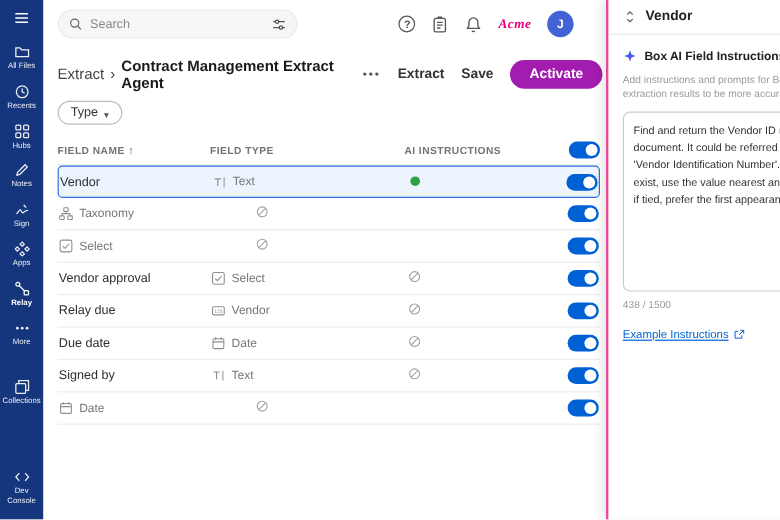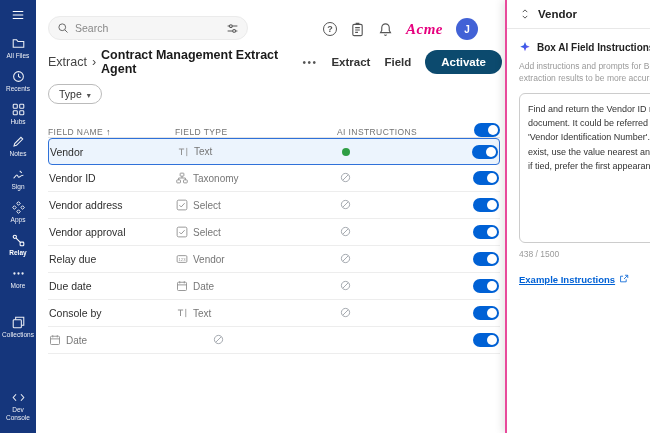--- a/index.html
+++ b/index.html
@@ -18,59 +18,59 @@
   .sb-item .sb-icon{width:13px;height:13px}
   .sb-item .sb-icon svg{width:13px;height:13px;display:block}
   .sb-label{font-size:6.5px;line-height:1.2;text-align:center;max-width:34px}
   .sb-item.bold .sb-label{font-weight:700}
   .sb-item.bold{opacity:1}
   .sb-item.gap{margin-top:22px}
   .sb-item.pin{margin-top:auto}
 
   
   .main{position:absolute;left:36px;top:0;width:614px;height:100%;background:#fff}
-  .topbar{display:flex;align-items:flex-end;height:40px;padding:0 10px 0 12px;width:452px}
+  .topbar{display:flex;align-items:center;height:40px;padding:0 10px 0 12px;width:452px}
   .search-pill{display:flex;align-items:center;gap:6px;width:200px;height:24px;background:#f6f6f6;
     border:1px solid #ebebeb;border-radius:12px;padding:0 8px;color:#777}
   .search-pill .sicon{width:12px;height:12px;color:#666}
   .search-pill .sicon svg{width:12px;height:12px;display:block}
   .search-input{border:none;outline:none;background:transparent;flex:1;font-size:10.5px;color:#333;min-width:0}
   .search-input::placeholder{color:#888}
   .sliders{width:13px;height:13px;color:#555;cursor:pointer}
   .sliders svg{width:13px;height:13px;display:block}
   .topbar-right{display:flex;align-items:center;gap:13px;margin-left:auto}
   .icon-btn{width:15px;height:15px;color:#555;cursor:pointer}
   .icon-btn svg{width:15px;height:15px;display:block}
   .help-circle{width:14px;height:14px;border:1.2px solid #555;border-radius:50%;font-size:9px;
     display:flex;align-items:center;justify-content:center;color:#555;font-weight:700;cursor:pointer}
-  .brand{font-family:"Liberation Serif",serif;font-style:italic;font-weight:700;font-size:15px;
+  .brand{font-family:"Liberation Serif",serif;font-style:italic;font-weight:700;font-size:11px;
     color:#e6007e;letter-spacing:.5px;cursor:pointer}
   .avatar{width:22px;height:22px;border-radius:50%;background:#4262d6;color:#fff;font-size:10px;
     font-weight:700;display:flex;align-items:center;justify-content:center;cursor:pointer}
 
   .page-head{display:flex;width:470px;padding:8px 4px 6px 12px}
   .breadcrumb{font-size:12.5px;color:#444;display:flex;gap:5px;align-items:center}
   .crumb-root{cursor:pointer}
   .crumb-title{font-weight:700;color:#1a1a1a}
   .head-actions{margin-left:auto;display:flex;align-items:center;gap:14px}
   .more-btn{color:#555;font-size:10px;letter-spacing:1.5px;cursor:pointer}
   .txt-btn{font-size:11.5px;font-weight:700;color:#333;background:none;border:none;cursor:pointer;
     font-family:"Liberation Sans",sans-serif}
-  .primary-btn{font-size:11.5px;font-weight:700;color:#fff;background:#0c4a6e;border:none;
+  .primary-btn{font-size:11.5px;font-weight:700;color:#fff;background:#a21caf;border:none;
     border-radius:14px;padding:6px 16px;cursor:pointer;font-family:"Liberation Sans",sans-serif}
 
   .chip-row{padding:2px 12px 8px}
   .chip{display:inline-flex;align-items:flex-end;gap:5px;border:1px solid #bbb;border-radius:13px;
     padding:3px 10px;font-size:10.5px;color:#333;cursor:pointer;background:#fff}
   .chip .chev{font-size:8px;color:#555}
 
   
   .table{width:464px;padding-left:12px}
-  .thead{display:flex;align-items:flex-end;height:26px;border-bottom:1px solid #e3e3e3;
-    color:#737373;font-size:8.5px;font-weight:400;letter-spacing:.4px}
+  .thead{display:flex;align-items:center;height:26px;border-bottom:1px solid #e3e3e3;
+    color:#737373;font-size:8.5px;font-weight:700;letter-spacing:.4px}
   .col-name{flex:0 0 127px;display:flex;gap:3px;align-items:center}
   .col-type{flex:0 0 162px}
   .col-ai{flex:1}
   .col-toggle{flex:0 0 32px;display:flex;justify-content:flex-end}
   .sort{font-size:9px;color:#555}
   .trow{display:flex;align-items:center;height:27px;border-bottom:1px solid #ededed;
     font-size:10.5px;color:#2e2e2e;cursor:pointer;padding:0 1px}
   .trow.selected{background:#ecf4fd;border:1px solid #2f71d9;border-radius:4px}
   .type-cell{display:flex;align-items:center;gap:5px;color:#767676;font-size:10px}
   .type-cell .ticon{width:12px;height:12px;color:#8f8f8f}
@@ -93,21 +93,21 @@
   .panel-body{padding:12px}
   .section-title{display:flex;align-items:center;gap:6px;font-size:10px;font-weight:700;
     color:#222;margin-bottom:7px}
   .section-title .sp-icon{width:12px;height:12px}
   .section-title .sp-icon svg{width:12px;height:12px;display:block}
   .panel-desc{font-size:8.5px;color:#9a9a9a;line-height:1.45;margin-bottom:8px;width:228px}
   .panel-textarea{width:228px;height:150px;border:1px solid #ccc;border-radius:6px;padding:8px;
     font-size:9px;line-height:1.6;color:#333;resize:none;outline:none;
     font-family:"Liberation Sans",sans-serif;display:block}
   .char-count{font-size:8.5px;color:#9a9a9a;margin:6px 0 10px}
-  .example-link{display:inline-flex;gap:4px;font-size:9.5px;font-weight:700;
+  .example-link{display:inline-flex;gap:4px;font-size:9.5px;font-weight:400;
     color:#0061d5;text-decoration:underline;cursor:pointer}
   .example-link .el-icon{width:10px;height:10px;color:#0061d5}
   .example-link .el-icon svg{width:10px;height:10px;display:block}
 </style>
 </head>
 <body>
 
 <div class="app">
 
   <nav class="sidebar">
@@ -269,21 +269,21 @@
 
     <div class="page-head">
       <div class="breadcrumb">
         <span class="crumb-root">Extract</span>
         <span>›</span>
         <span class="crumb-title">Contract Management Extract Agent</span>
       </div>
       <div class="head-actions">
         <span class="more-btn">•••</span>
         <button class="txt-btn">Extract</button>
-        <button class="txt-btn">Field</button>
+        <button class="txt-btn">Save</button>
         <button class="primary-btn">Activate</button>
       </div>
     </div>
 
     <div class="chip-row">
       <span class="chip">
         <span>Type</span>
         <span class="chev">▾</span>
       </span>
     </div>
@@ -313,21 +313,20 @@
                 </svg>
               </span>
               <span>Text</span>
             </div>
             <div class="col-ai"><span class="dot-set"></span></div>
             <div class="col-toggle">
               <span class="toggle"></span>
             </div>
           </div>
           <div class="trow">
-            <div class="col-name">Vendor ID</div>
             <div class="col-type type-cell">
               <span class="ticon">
                 <svg viewBox="0 0 16 16">
                   <g fill="none" stroke="currentColor" stroke-width="1.2">
                     <rect x="5.5" y="1.5" width="5" height="4" rx=".8"></rect>
                     <rect x="1" y="10.5" width="5" height="4" rx=".8"></rect>
                     <rect x="10" y="10.5" width="5" height="4" rx=".8"></rect>
                     <path d="M8 5.5V8M3.5 10.5V8h9v2.5"></path>
                   </g>
                 </svg>
@@ -338,21 +337,20 @@
                   <g fill="none" stroke="#9aa0a6" stroke-width="1.3">
                     <circle cx="8" cy="8" r="6"></circle>
                     <path d="M3.9 12.1L12.1 3.9"></path>
                   </g>
                 </svg></span></div>
             <div class="col-toggle">
               <span class="toggle"></span>
             </div>
           </div>
           <div class="trow">
-            <div class="col-name">Vendor address</div>
             <div class="col-type type-cell">
               <span class="ticon">
                 <svg viewBox="0 0 16 16">
                   <g fill="none" stroke="currentColor" stroke-width="1.2">
                     <rect x="1.5" y="1.5" width="13" height="13" rx="2"></rect>
                     <path d="M4.5 8.2l2.4 2.4 4.6-5"></path>
                   </g>
                 </svg>
               </span>
               <span>Select</span>
@@ -428,21 +426,21 @@
                   <g fill="none" stroke="#9aa0a6" stroke-width="1.3">
                     <circle cx="8" cy="8" r="6"></circle>
                     <path d="M3.9 12.1L12.1 3.9"></path>
                   </g>
                 </svg></span></div>
             <div class="col-toggle">
               <span class="toggle"></span>
             </div>
           </div>
           <div class="trow">
-            <div class="col-name">Console by</div>
+            <div class="col-name">Signed by</div>
             <div class="col-type type-cell">
               <span class="ticon">
                 <svg viewBox="0 0 16 16">
                   <g stroke="currentColor" stroke-width="1.3" fill="none">
                     <path d="M2.5 4h7M6 4v8"></path>
                     <path d="M13 2.5v11" stroke-width="1.1"></path>
                   </g>
                 </svg>
               </span>
               <span>Text</span>

